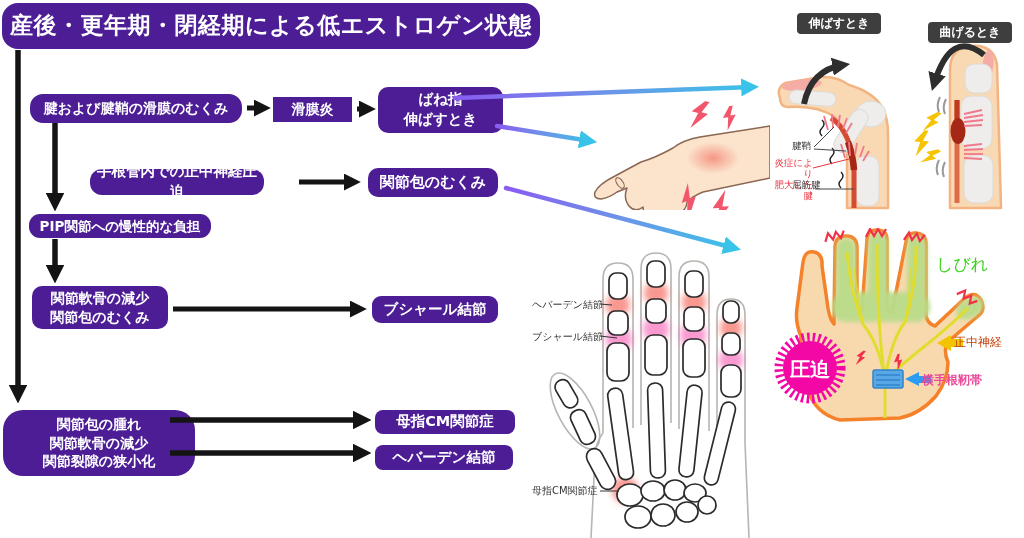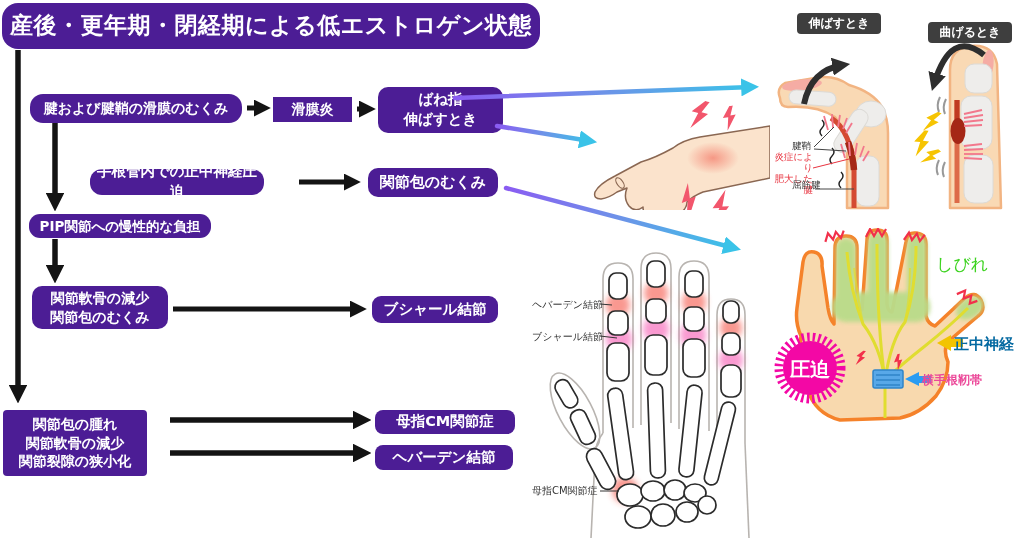--- a/index.html
+++ b/index.html
@@ -256,21 +256,21 @@
   <div class="teal-box" style="left:29px;top:214px;width:182px;height:24px;border-radius:11px;font-size:13.5px;">
     <span>PIP関節への慢性的な負担</span>
   </div>
   <div class="teal-box" style="left:32px;top:286px;width:136px;height:43px;border-radius:10px;font-size:14px;">
     <span>関節軟骨の減少</span>
     <span>関節包のむくみ</span>
   </div>
   <div class="teal-box" style="left:372px;top:296px;width:126px;height:27px;border-radius:9px;font-size:14.5px;">
     <span>ブシャール結節</span>
   </div>
-  <div class="teal-box" style="left:3px;top:410px;width:144px;height:66px;border-radius:4px;font-size:14px;">
+  <div class="teal-box" style="left:3px;top:410px;width:192px;height:66px;border-radius:20px;font-size:14px;">
     <span>関節包の腫れ</span>
     <span>関節軟骨の減少</span>
     <span>関節裂隙の狭小化</span>
   </div>
   <div class="teal-box" style="left:375px;top:410px;width:140px;height:24px;border-radius:8px;font-size:14.5px;">
     <span>母指CM関節症</span>
   </div>
   <div class="teal-box" style="left:375px;top:445px;width:138px;height:25px;border-radius:8px;font-size:14.5px;">
     <span>ヘバーデン結節</span>
   </div>
@@ -319,26 +319,26 @@
     </g>
     <g fill="none" stroke-linecap="round">
       <path d="M455,98 L752,87" stroke="url(#g1)" stroke-width="4.5" marker-end="url(#mc)"></path>
       <path d="M497,126 L590,141" stroke="url(#g2)" stroke-width="4.5" marker-end="url(#mc)"></path>
       <path d="M506,188 L734,248" stroke="url(#g3)" stroke-width="4.5" marker-end="url(#mc)"></path>
     </g>
   </svg>
 
   <div class="small-label" style="left:792px;top:141px;font-size:9.5px;font-family:Liberation Serif, serif;">腱鞘</div>
   <div class="small-label" style="left:767px;top:152px;color:#e8333f;font-size:9.5px;text-align:right;width:46px;white-space:normal;">
-    <span style="display:block;">炎症により</span>
+    <span style="display:block;margin-top:6px;">炎症により</span>
     <span style="display:block;">肥大した腱</span>
   </div>
   <div class="small-label" style="left:792px;top:180px;font-size:9.5px;">屈筋腱</div>
 
   <div class="small-label" style="left:532px;top:299px;">ヘバーデン結節</div>
   <div class="small-label" style="left:532px;top:331px;">ブシャール結節</div>
   <div class="small-label" style="left:532px;top:485px;">母指CM関節症</div>
 
   <div class="small-label" style="left:936px;top:255px;color:#3ed321;font-size:17px;font-weight:normal;">しびれ</div>
-  <div class="small-label" style="left:954px;top:336px;color:#0369a1;font-size:15px;font-weight:bold;">正中神経</div>
+  <div class="small-label" style="left:954px;top:336px;color:#c2410c;font-size:12px;font-weight:normal;">正中神経</div>
   <div class="small-label" style="left:922px;top:374px;color:#ec4899;font-size:12px;font-weight:bold;">横手根靭帯</div>
 
 </div>
 
 </body></html>

